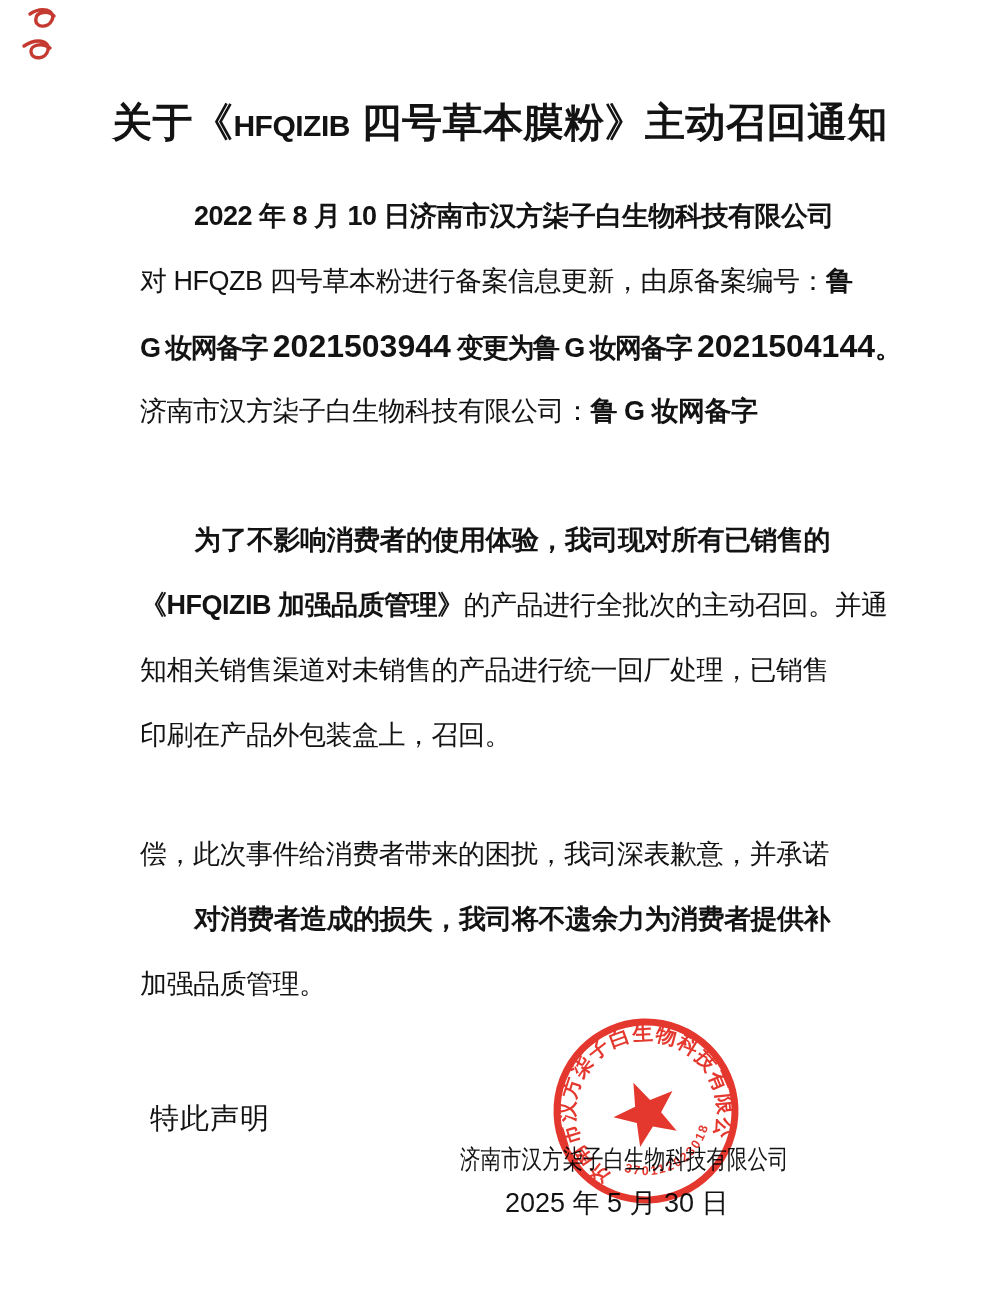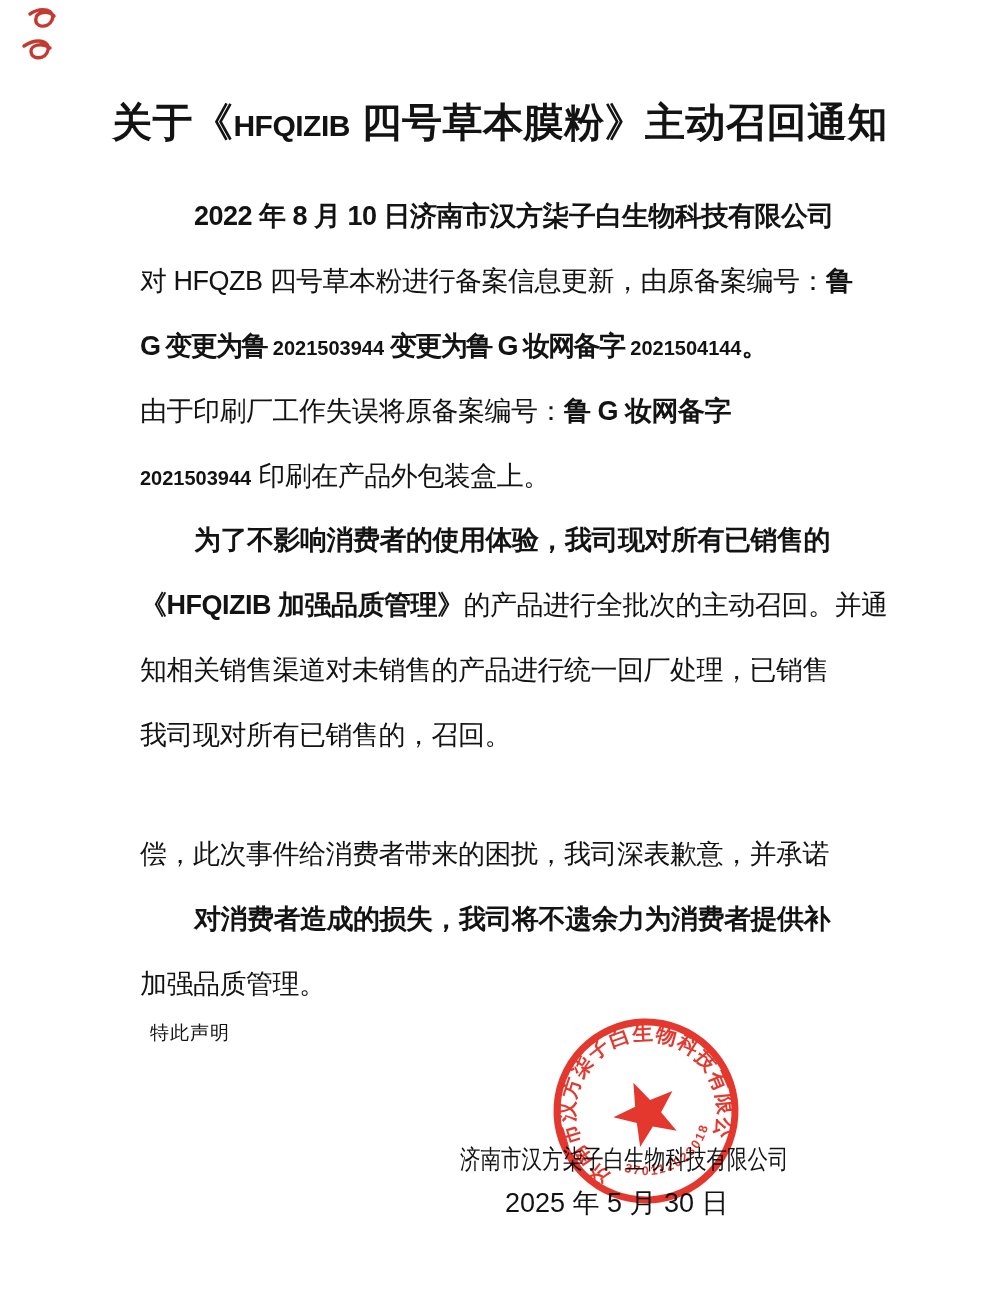--- a/index.html
+++ b/index.html
@@ -16,25 +16,25 @@
   }
   .title .lat { font-size:30px; letter-spacing:-0.5px; }
   
   .block { position:absolute; left:140px; width:740px; }
   .line  {
     height:65px; line-height:65px; font-size:27px; letter-spacing:-0.5px;
     white-space:nowrap;
   }
   .ind { padding-left:54px;font-weight:bold; }
   .b   { font-weight:bold; }
-  .num { font-size:20px; letter-spacing:0; }
+  .num { font-size:32px; letter-spacing:0; }
   .t   { letter-spacing:-1.6px; }
   .statement {
-    position:absolute; left:150px; top:1000px; height:65px; line-height:65px;
-    font-size:19px; letter-spacing:1px;
+    position:absolute; left:150px; top:1086px; height:65px; line-height:65px;
+    font-size:29px; letter-spacing:1px;
   }
   .company {
     position:absolute; left:460px; top:1142px; font-size:26px; line-height:34px;
     transform:scaleX(0.79); transform-origin:0 50%; white-space:nowrap;
   }
   .date {
     position:absolute; left:505px; top:1186px; font-size:27px; line-height:34px;
     white-space:nowrap;
   }
   
@@ -53,30 +53,29 @@
   <svg class="corner-marks" viewBox="0 0 70 70">
     <path d="M 16 12 C 28 4, 42 8, 38 18 C 34 27, 20 26, 22 16 C 23 10, 34 8, 40 14" fill="none" stroke="#c43a30" stroke-width="3.4" stroke-linecap="round"></path>
     <path d="M 10 44 C 22 36, 36 38, 34 48 C 32 58, 18 58, 17 50 C 16 43, 28 40, 36 46" fill="none" stroke="#c43a30" stroke-width="3.4" stroke-linecap="round"></path>
   </svg>
 
   <div class="title"><span>关于《</span><span class="lat">HFQIZIB</span><span> 四号草本膜粉》主动召回通知</span></div>
 
   <div class="block" style="top:184px">
     <div class="line ind"><span>2022 年 8 月 10 日济南市汉方柒子白生物科技有限公司</span></div>
     <div class="line"><span>对 HFQZB 四号草本粉进行备案信息更新，由原备案编号：</span><span class="b">鲁</span></div>
-    <div class="line t"><span class="b">G 变更为鲁 </span><span class="b num">2021503944</span><span class="b"> 变更为鲁 G 妆网备字 </span><span class="b num">2021504144</span><span class="b">。</span></div>
-    <div class="line"><span>由于印刷厂工作失误将原备案编号：</span><span class="b">鲁 G 妆网备字</span></div>
-    <div class="line"><span class="b num">2021503944</span><span> 印刷在产品外包装盒上。</span></div>
+    <div class="line t"><span class="b">G 妆网备字 </span><span class="b num">2021503944</span><span class="b"> 变更为鲁 G 妆网备字 </span><span class="b num">2021504144</span><span class="b">。</span></div>
+    <div class="line"><span>济南市汉方柒子白生物科技有限公司：</span><span class="b">鲁 G 妆网备字</span></div>
   </div>
 
   <div class="block" style="top:508px">
     <div class="line ind"><span>为了不影响消费者的使用体验，我司现对所有已销售的</span></div>
     <div class="line"><span class="b">《HFQIZIB 加强品质管理》</span><span>的产品进行全批次的主动召回。并通</span></div>
     <div class="line"><span>知相关销售渠道对未销售的产品进行统一回厂处理，已销售</span></div>
-    <div class="line"><span>我司现对所有已销售的，召回。</span></div>
+    <div class="line"><span>印刷在产品外包装盒上，召回。</span></div>
   </div>
 
   <div class="block" style="top:822px">
     <div class="line"><span>偿，此次事件给消费者带来的困扰，我司深表歉意，并承诺</span></div>
     <div class="line ind"><span>对消费者造成的损失，我司将不遗余力为消费者提供补</span></div>
     <div class="line"><span>加强品质管理。</span></div>
   </div>
 
   <div class="statement">特此声明</div>
 

